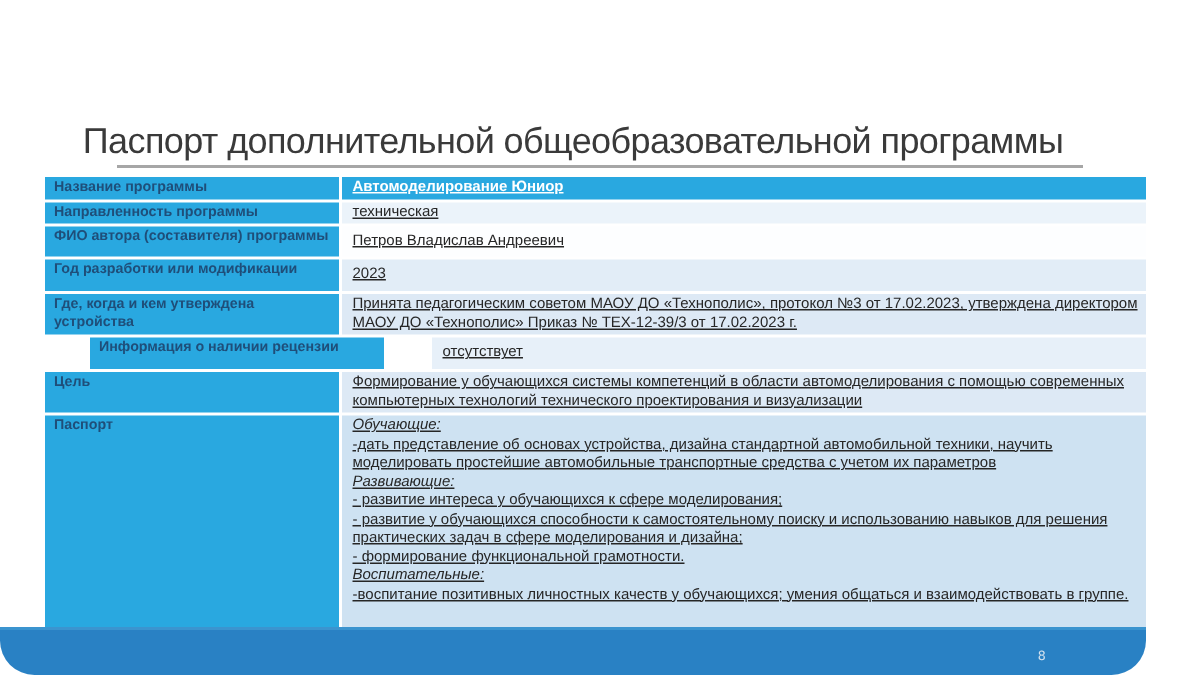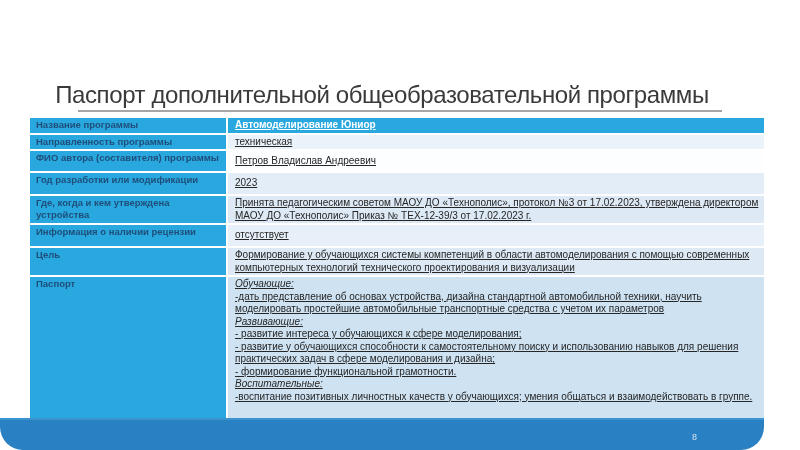--- a/index.html
+++ b/index.html
@@ -27,21 +27,21 @@
     flex:1;font-size:10px;line-height:12.5px;color:#262626;
     padding:1px 6px 1px 7px;
     text-decoration:underline;
   }
   .vc{display:flex;align-items:center;}
   .r1{min-height:13px;}
   .r2{min-height:13px;}
   .r3{min-height:20px;}
   .r4{min-height:21px;}
   .r5{min-height:26px;}
-  .r6{min-height:21px;}
+  .r6{min-height:21px;margin-left:30px;}
   .r7{min-height:26px;}
   .r8{min-height:142px;}
   .val-accent{background:#29a8e0;color:#ffffff;font-weight:bold;}
   .bg-a{background:#ebf3fa;}
   .bg-b{background:#fdfeff;}
   .bg-c{background:#e2edf7;}
   .bg-d{background:#dde9f5;}
   .bg-e{background:#e7f0f9;}
   .bg-f{background:#cee2f2;}
   .tasks p{margin:0;}

